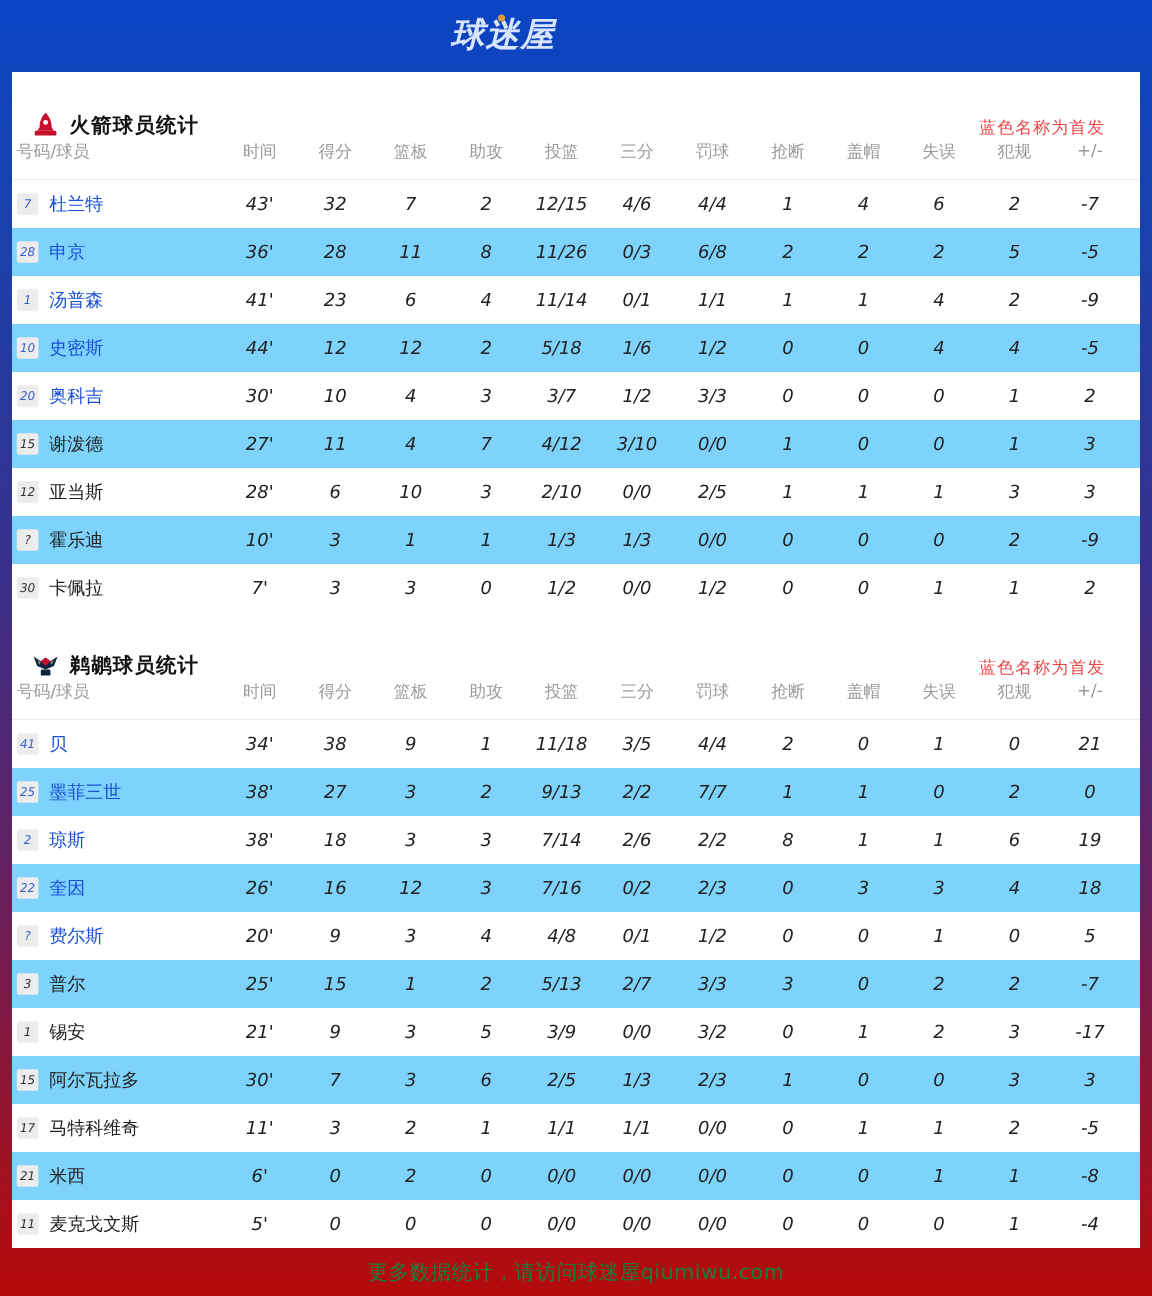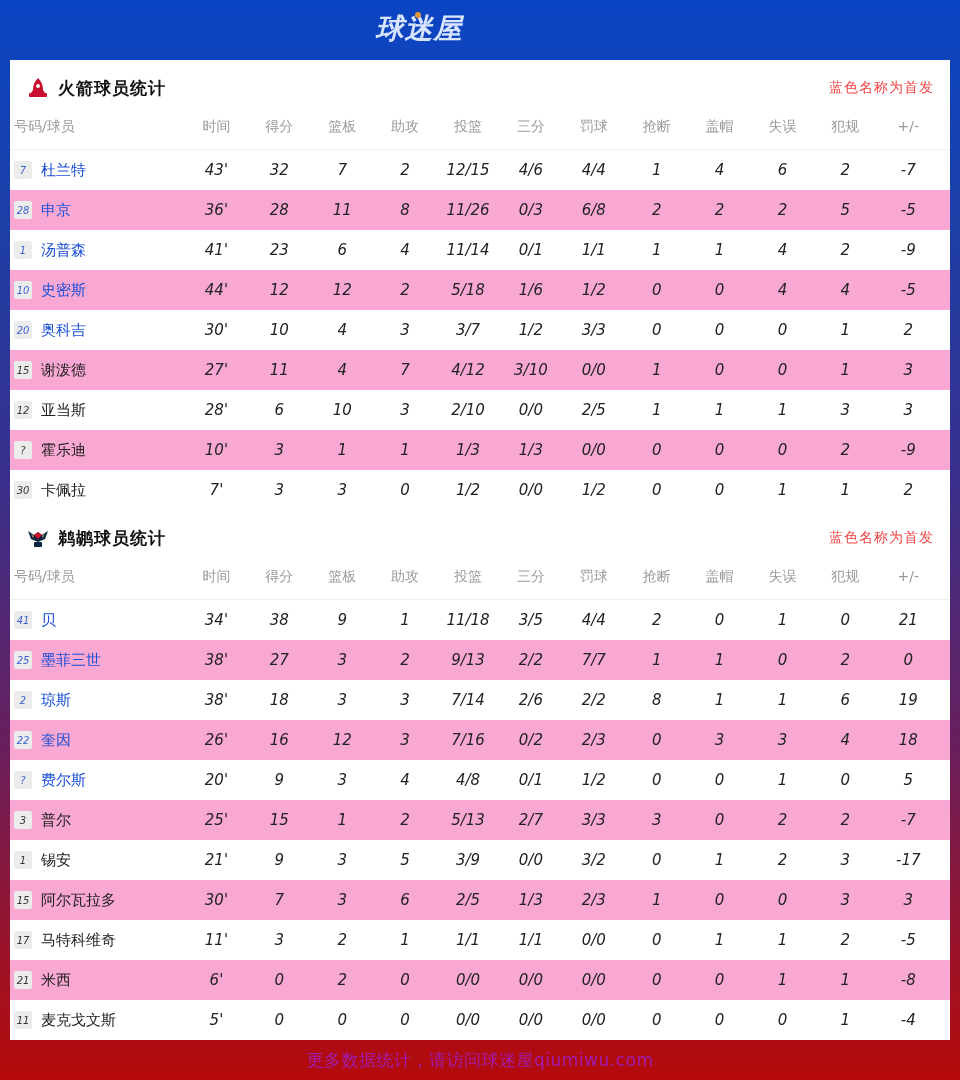--- a/index.html
+++ b/index.html
@@ -19,49 +19,49 @@
   }
   .logo-dot {
     position: absolute; top: 2px; left: 39px; width: 6px; height: 6px; border-radius: 50%;
     background: #e29b3a;
   }
   .card {
     position: absolute; left: 10px; top: 60px; width: 940px; height: 980px;
     background: #ffffff;
   }
   .section-header {
-    height: 56px; display: flex; align-items: center; justify-content: space-between;
-    padding: 0 16px 0 16px;
+    height: 56px; display: flex; align-items: flex-end; justify-content: space-between;
+    padding: 0 29px 0 16px;
   }
   .team-title { display: flex; align-items: center; gap: 8px; }
   .team-logo { width: 24px; height: 24px; display: inline-block; }
   .team-name { font-size: 17px; font-weight: bold; color: #111; letter-spacing: 1px; }
   .starter-note { font-size: 14px; color: #ef4444; letter-spacing: 1px; }
   .table { width: 940px; }
   .row {
     height: 40px; display: flex; align-items: center; font-size: 15px; color: #222;
     font-style: italic;
   }
   .row.head { color: #9a9a9a; font-size: 14px; font-style: normal; border-bottom: 1px solid #eee; height: 34px; align-items: flex-start; padding-top: 2px; }
-  .row.alt { background: #f9a8d4; }
+  .row.alt { background: #7dd3fc; }
   .col-player { width: 175px; display: flex; align-items: center; padding-left: 4px; font-style: normal; }
   .col { width: 62.9px; text-align: center; }
   .jersey {
     width: 18px; height: 18px; background: #ececec; border-radius: 2px;
     font-size: 10px; display: inline-flex; align-items: center; justify-content: center;
     color: #333; margin-right: 9px; font-style: italic;
   }
   .starter .jersey { color: #3a5fd0; }
   .pname { font-size: 15px; color: #222; }
   .starter .pname { color: #1a4fd6; }
   .head .col-player { color: #9a9a9a; font-size: 14px; }
   .footer {
     position: absolute; left: 0; top: 1040px; width: 960px; height: 40px;
     display: flex; align-items: center; justify-content: center;
-    color: #a21caf; font-size: 17px; letter-spacing: 0.5px;
+    color: #15803d; font-size: 17px; letter-spacing: 0.5px;
   }
 </style>
 </head>
 <body>
 
 <div class="topbar">
   <div class="logo-text">
     <span>球迷屋</span>
     <span class="logo-dot"></span>
   </div>

